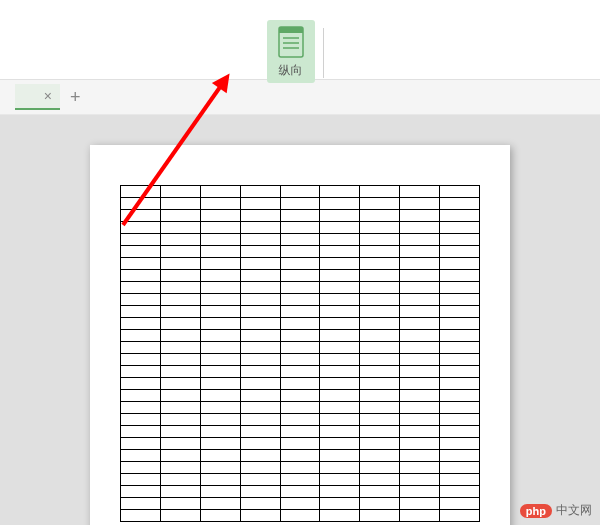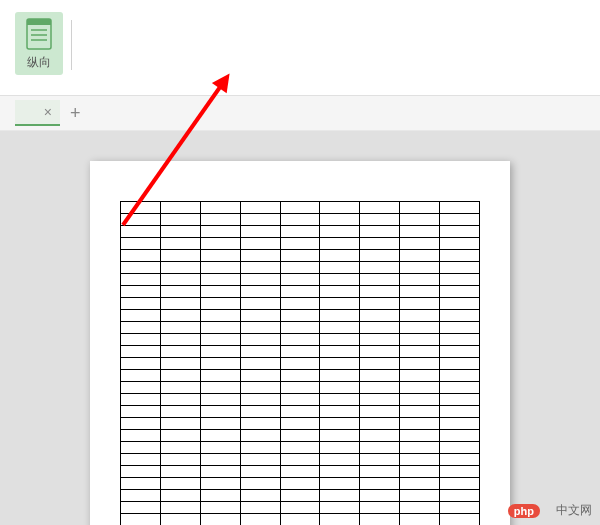--- a/index.html
+++ b/index.html
@@ -7,24 +7,25 @@
       width: 600px;
       height: 525px;
       font-family: "Microsoft YaHei", sans-serif;
       background: #fff;
       overflow: hidden;
       position: relative;
     }
     .toolbar {
       display: flex;
       align-items: flex-start;
-      padding: 12px 15px;
+      padding: 20px 15px;
       background: #fff;
       border-bottom: 1px solid #e0e0e0;
-      height: 96px;
+      height: 80px;
+      justify-content: center;
     }
     .toolbar-btn {
       display: flex;
       flex-direction: column;
       align-items: center;
       justify-content: center;
       padding: 4px 8px;
       cursor: pointer;
       border-radius: 3px;
       margin-right: 2px;
@@ -123,21 +124,21 @@
       color: #666;
       z-index: 50;
     }
     .watermark-badge {
       background: #e84c3d;
       color: #fff;
       padding: 1px 6px;
       border-radius: 8px;
       font-size: 11px;
       font-weight: bold;
-      margin-right: 16px;
+      margin-right: 4px;
     }
   </style>
 </head>
 <body>
 
 <div class="toolbar">
   <div class="toolbar-btn active">
     <div class="toolbar-icon">
       <svg width="26" height="32" viewBox="0 0 26 32">
         <rect x="1" y="1" width="24" height="30" rx="2" fill="none" stroke="#5fa866" stroke-width="1.5"></rect>

